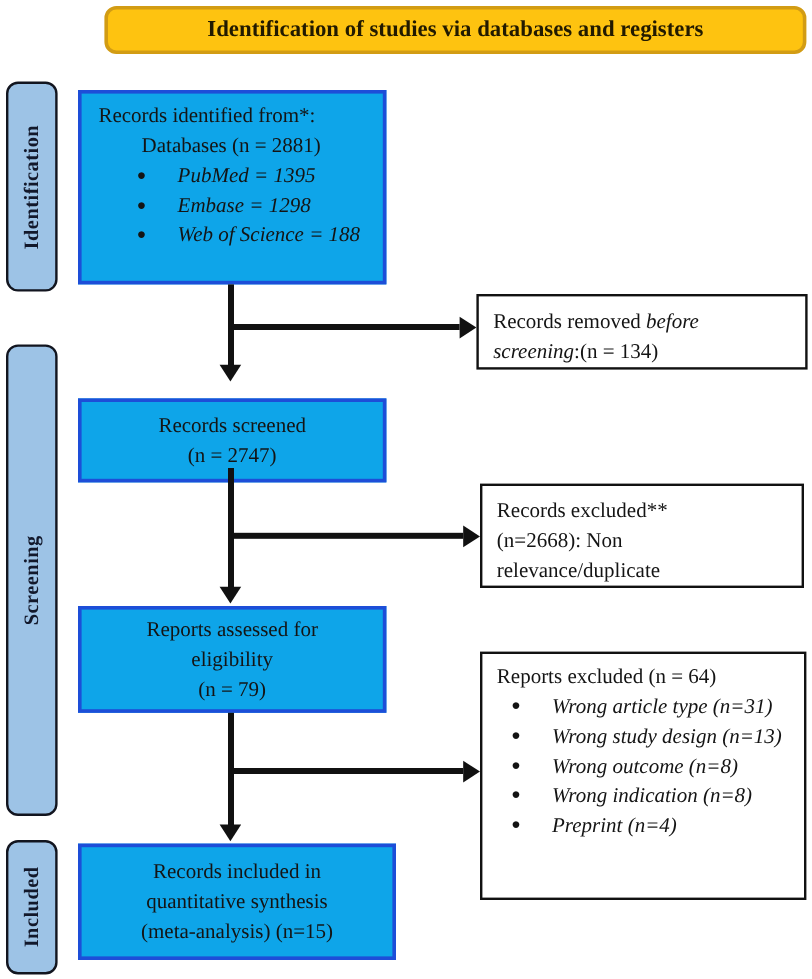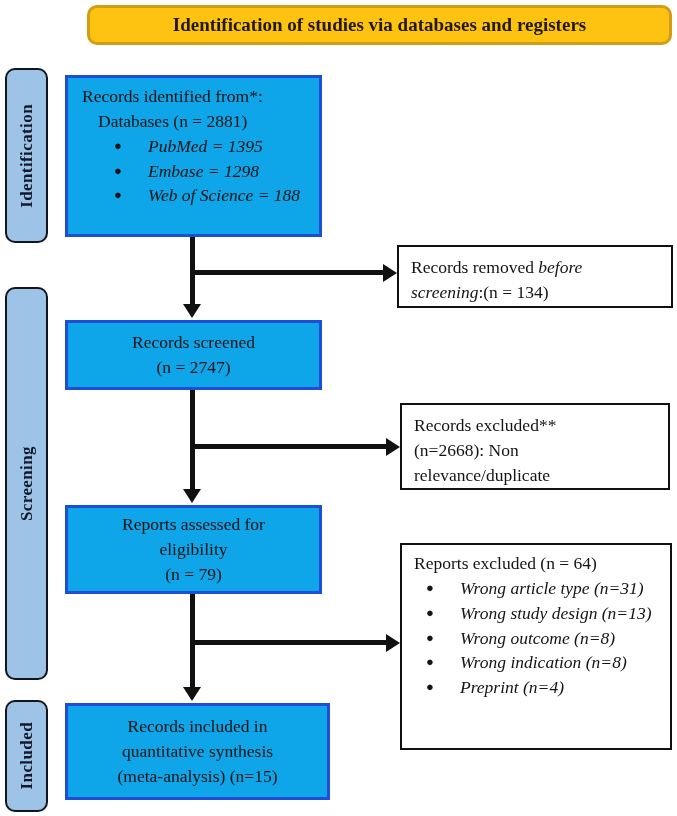--- a/index.html
+++ b/index.html
@@ -30,33 +30,33 @@
   .stage-screening      { top:287px; height:393px; }
   .stage-included       { top:700px; height:112px; }
 
   
   .fbox {
     position:absolute; background:#0ea5e9; border:3px solid #1d4ed8;
     box-sizing:border-box; font-size:17.5px; line-height:1.42;
   }
   .fbox.centered { display:flex; flex-direction:column; align-items:center; justify-content:center; text-align:center; }
   .box-identified { left:65px; top:75px;  width:257px; height:162px; padding:6px 6px 0 14px; }
-  .box-screened   { left:65px; top:320px; width:257px; height:70px; }
+  .box-screened   { left:65px; top:332px; width:257px; height:70px; }
   .box-assessed   { left:65px; top:505px; width:257px; height:89px; }
   .box-included   { left:65px; top:703px; width:265px; height:97px; }
 
   .rbox {
     position:absolute; background:#ffffff; border:2.5px solid #111111;
     box-sizing:border-box; font-size:17.5px; line-height:1.42; padding:8px 8px 8px 12px;
   }
   .box-removed  { left:397px; top:245px; width:276px; height:63px;  }
   .box-excluded { left:400px; top:403px; width:270px; height:87px;  }
   .box-reports  { left:400px; top:543px; width:272px; height:207px; padding-top:6px; }
 
-  .indent1 { margin-left:16px; }
+  .indent1 { margin-left:36px; }
   .bullet-row { display:flex; margin-left:26px; }
   .box-reports .bullet-row { margin-left:6px; }
   .bullet-dot { flex:0 0 34px; text-align:left; font-size:13px; padding-top:3px; padding-left:6px; }
   .bullet-text { flex:1 1 auto;font-style:italic; }
   .ital { font-style:italic; }
   .line { display:block; }
 
   
   .vline, .hline { position:absolute; background:#111111; }
   .vline { width:5px; left:190px; }

